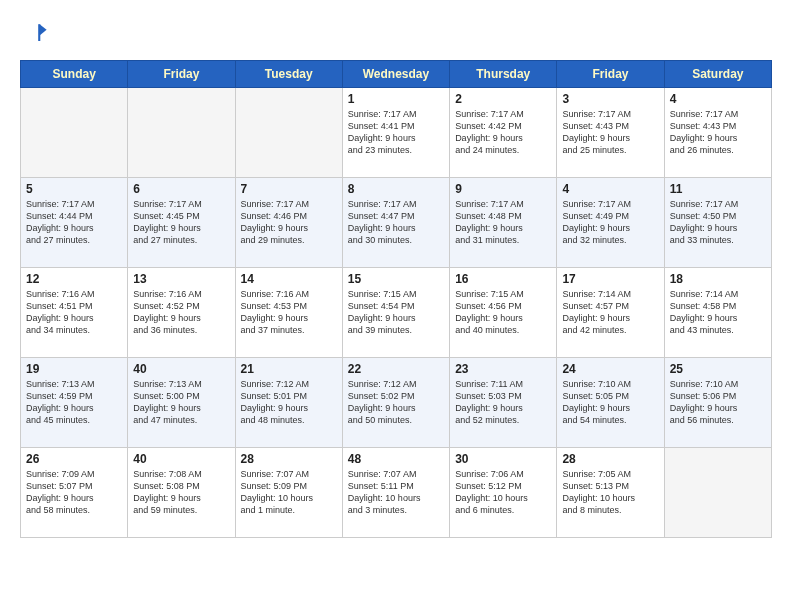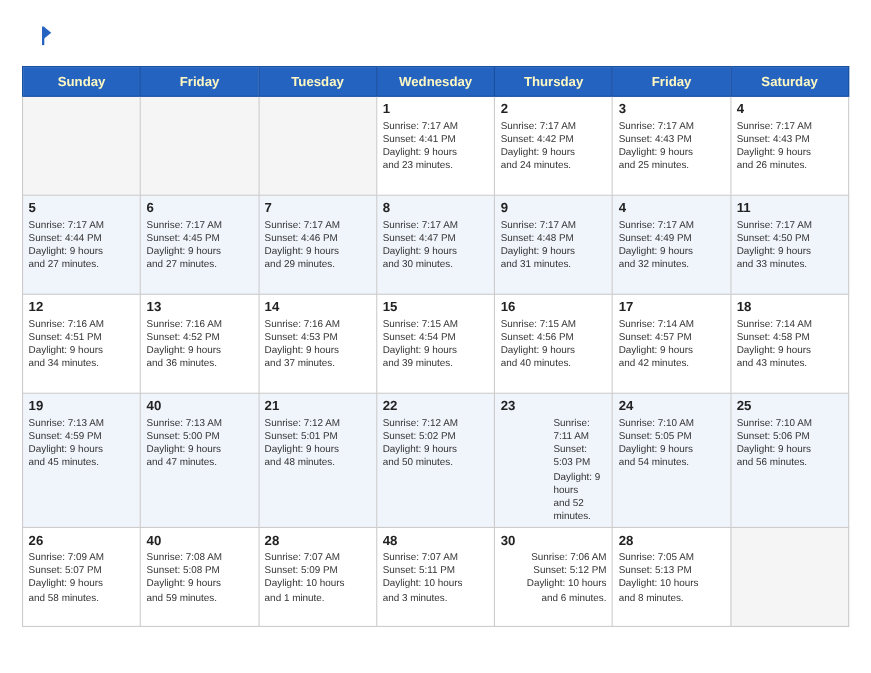--- a/index.html
+++ b/index.html
@@ -286,21 +286,21 @@
           </td>
           <td>
             <div class="day-number">22</div>
             <div class="day-info" style="white-space: pre-wrap;">Sunrise: 7:12 AM
 Sunset: 5:02 PM
 Daylight: 9 hours
 and 50 minutes.</div>
           </td>
           <td>
             <div class="day-number">23</div>
-            <div class="day-info" style="white-space: pre-wrap; margin-left: 48px;">Sunrise: 7:11 AM
+            <div class="day-info" style="white-space: pre-wrap;">Sunrise: 7:11 AM
 Sunset: 5:03 PM
 Daylight: 9 hours
 and 52 minutes.</div>
           </td>
           <td>
             <div class="day-number">24</div>
             <div class="day-info" style="white-space: pre-wrap;">Sunrise: 7:10 AM
 Sunset: 5:05 PM
 Daylight: 9 hours
 and 54 minutes.</div>
@@ -337,21 +337,21 @@
           </td>
           <td>
             <div class="day-number">48</div>
             <div class="day-info" style="white-space: pre-wrap;">Sunrise: 7:07 AM
 Sunset: 5:11 PM
 Daylight: 10 hours
 and 3 minutes.</div>
           </td>
           <td>
             <div class="day-number">30</div>
-            <div class="day-info" style="white-space: pre-wrap; text-align: right;">Sunrise: 7:06 AM
+            <div class="day-info" style="white-space: pre-wrap;">Sunrise: 7:06 AM
 Sunset: 5:12 PM
 Daylight: 10 hours
 and 6 minutes.</div>
           </td>
           <td>
             <div class="day-number">28</div>
             <div class="day-info" style="white-space: pre-wrap;">Sunrise: 7:05 AM
 Sunset: 5:13 PM
 Daylight: 10 hours
 and 8 minutes.</div>

